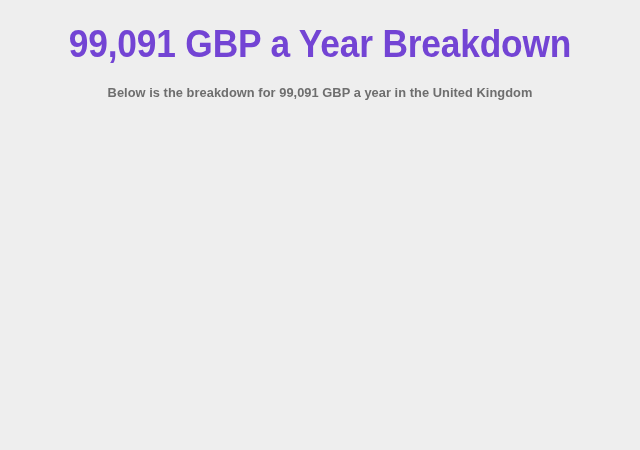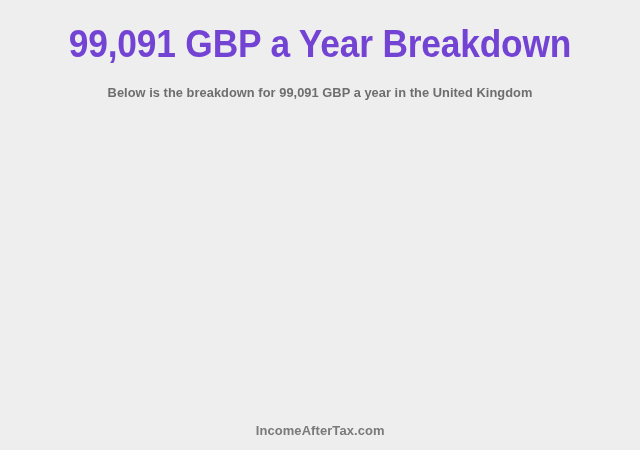--- a/index.html
+++ b/index.html
@@ -106,17 +106,14 @@
 
 <div class="page">
 
   <div class="header">
     <h1 class="page-title">99,091 GBP a Year Breakdown</h1>
     <p class="page-subtitle">Below is the breakdown for 99,091 GBP a year in the United Kingdom</p>
   </div>
 
   <div class="breakdown-area"></div>
 
-  <div class="footer">
-    <span class="watermark">IncomeAfterTax.com</span>
-  </div>
 
 </div>
 
 </body></html>

